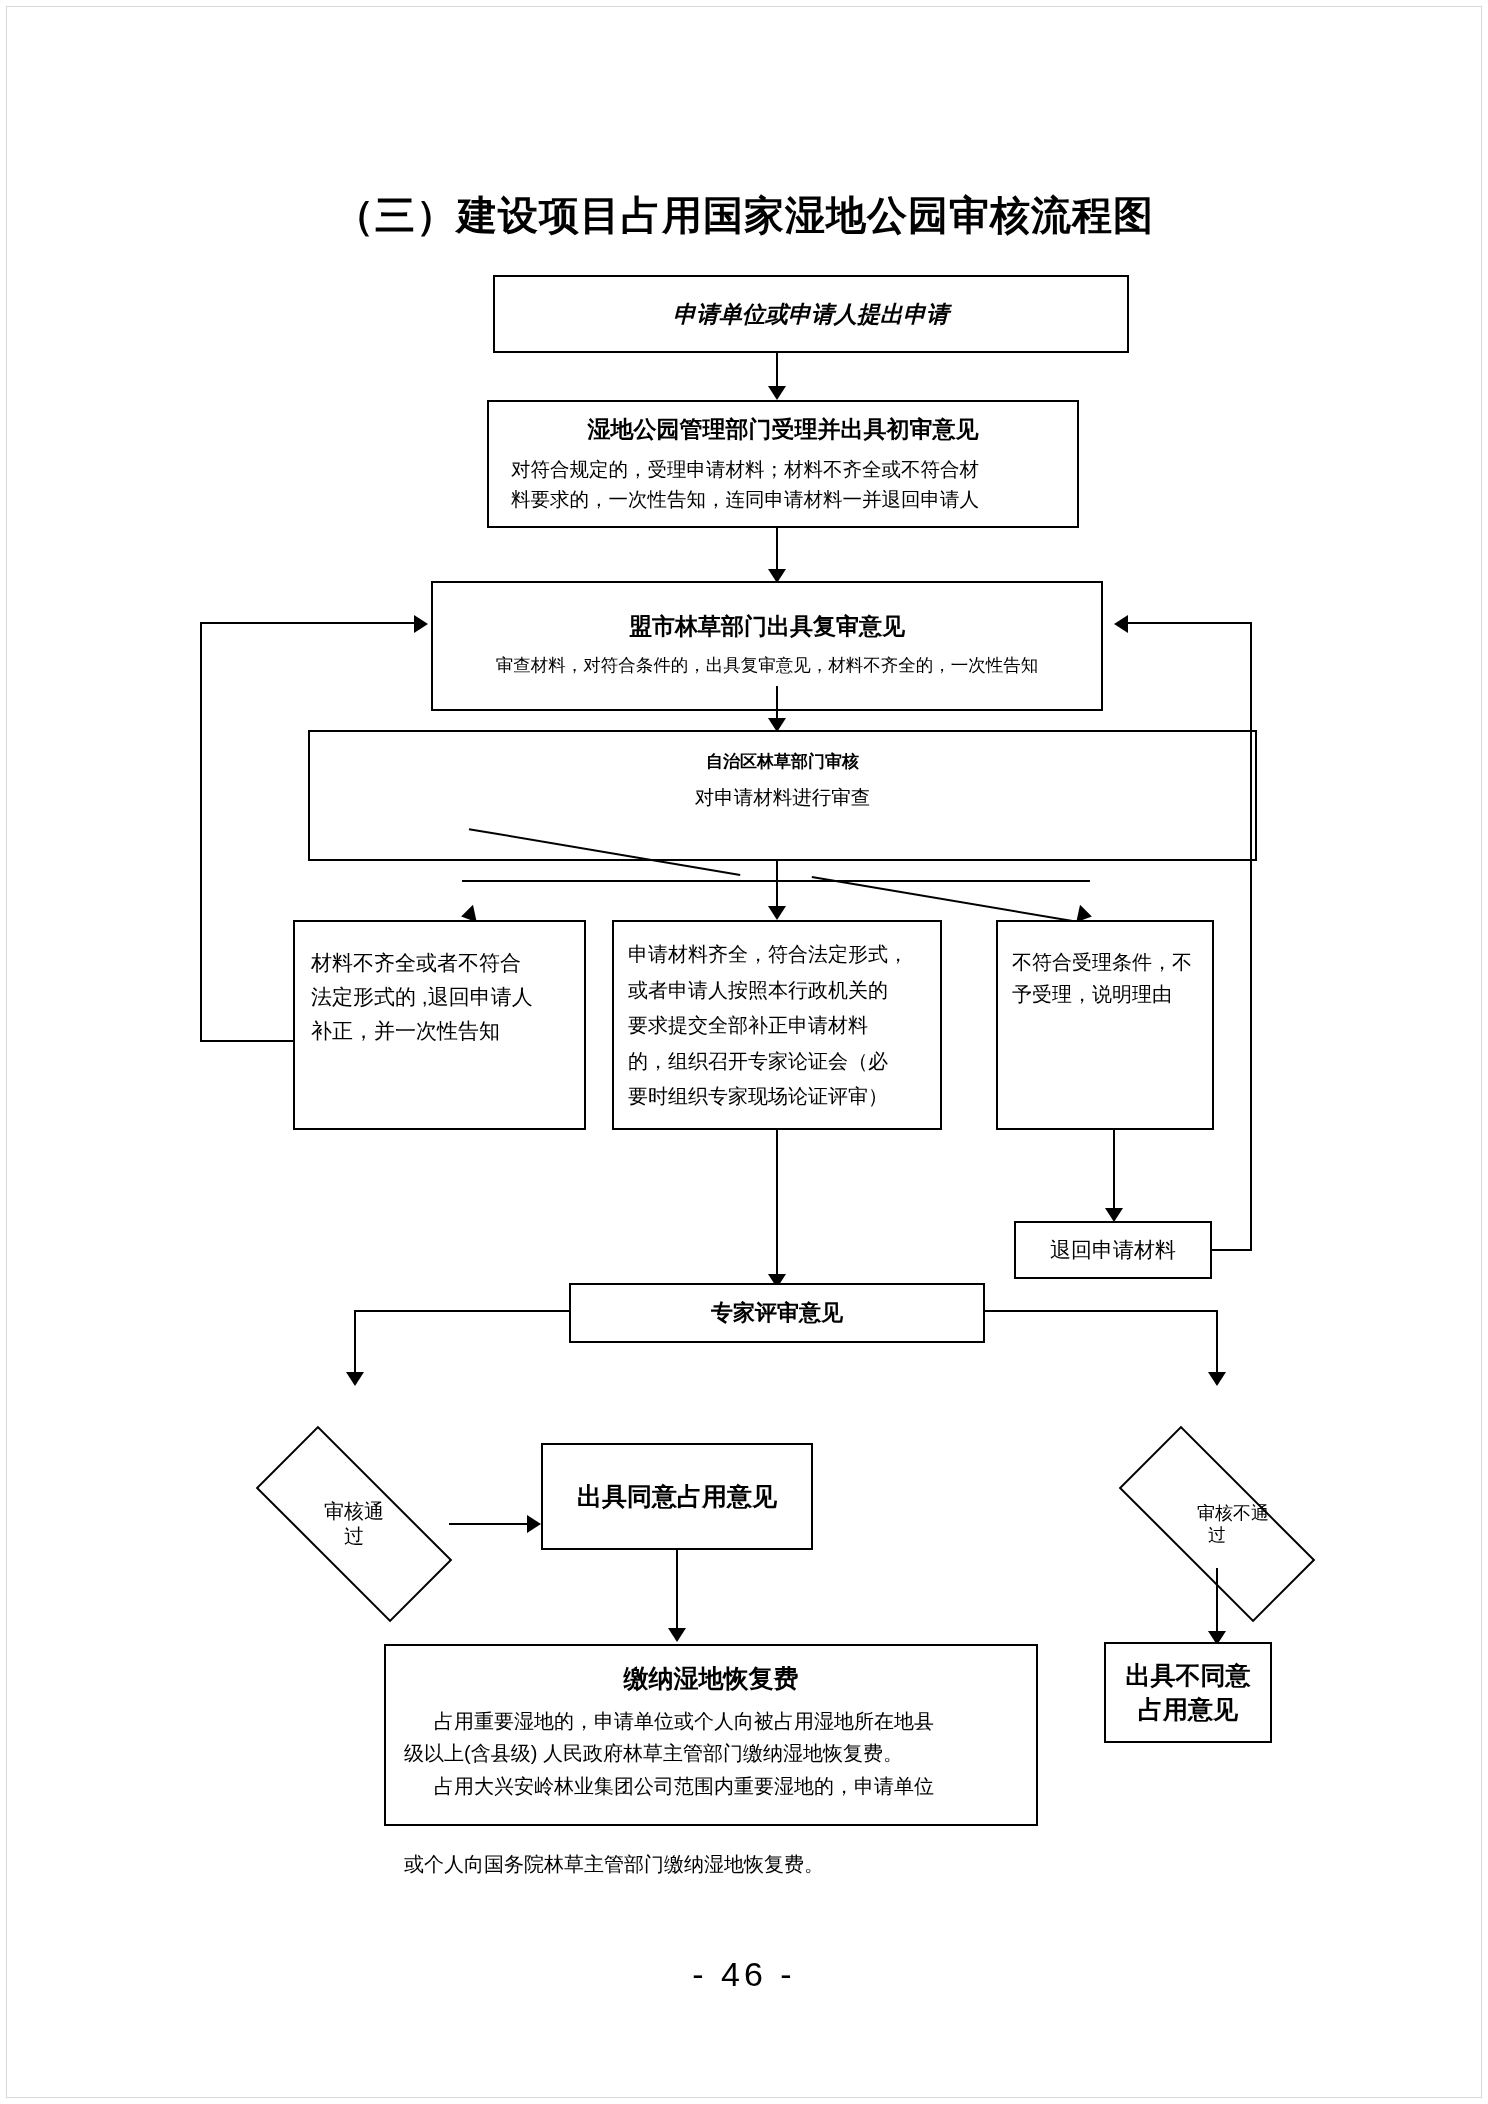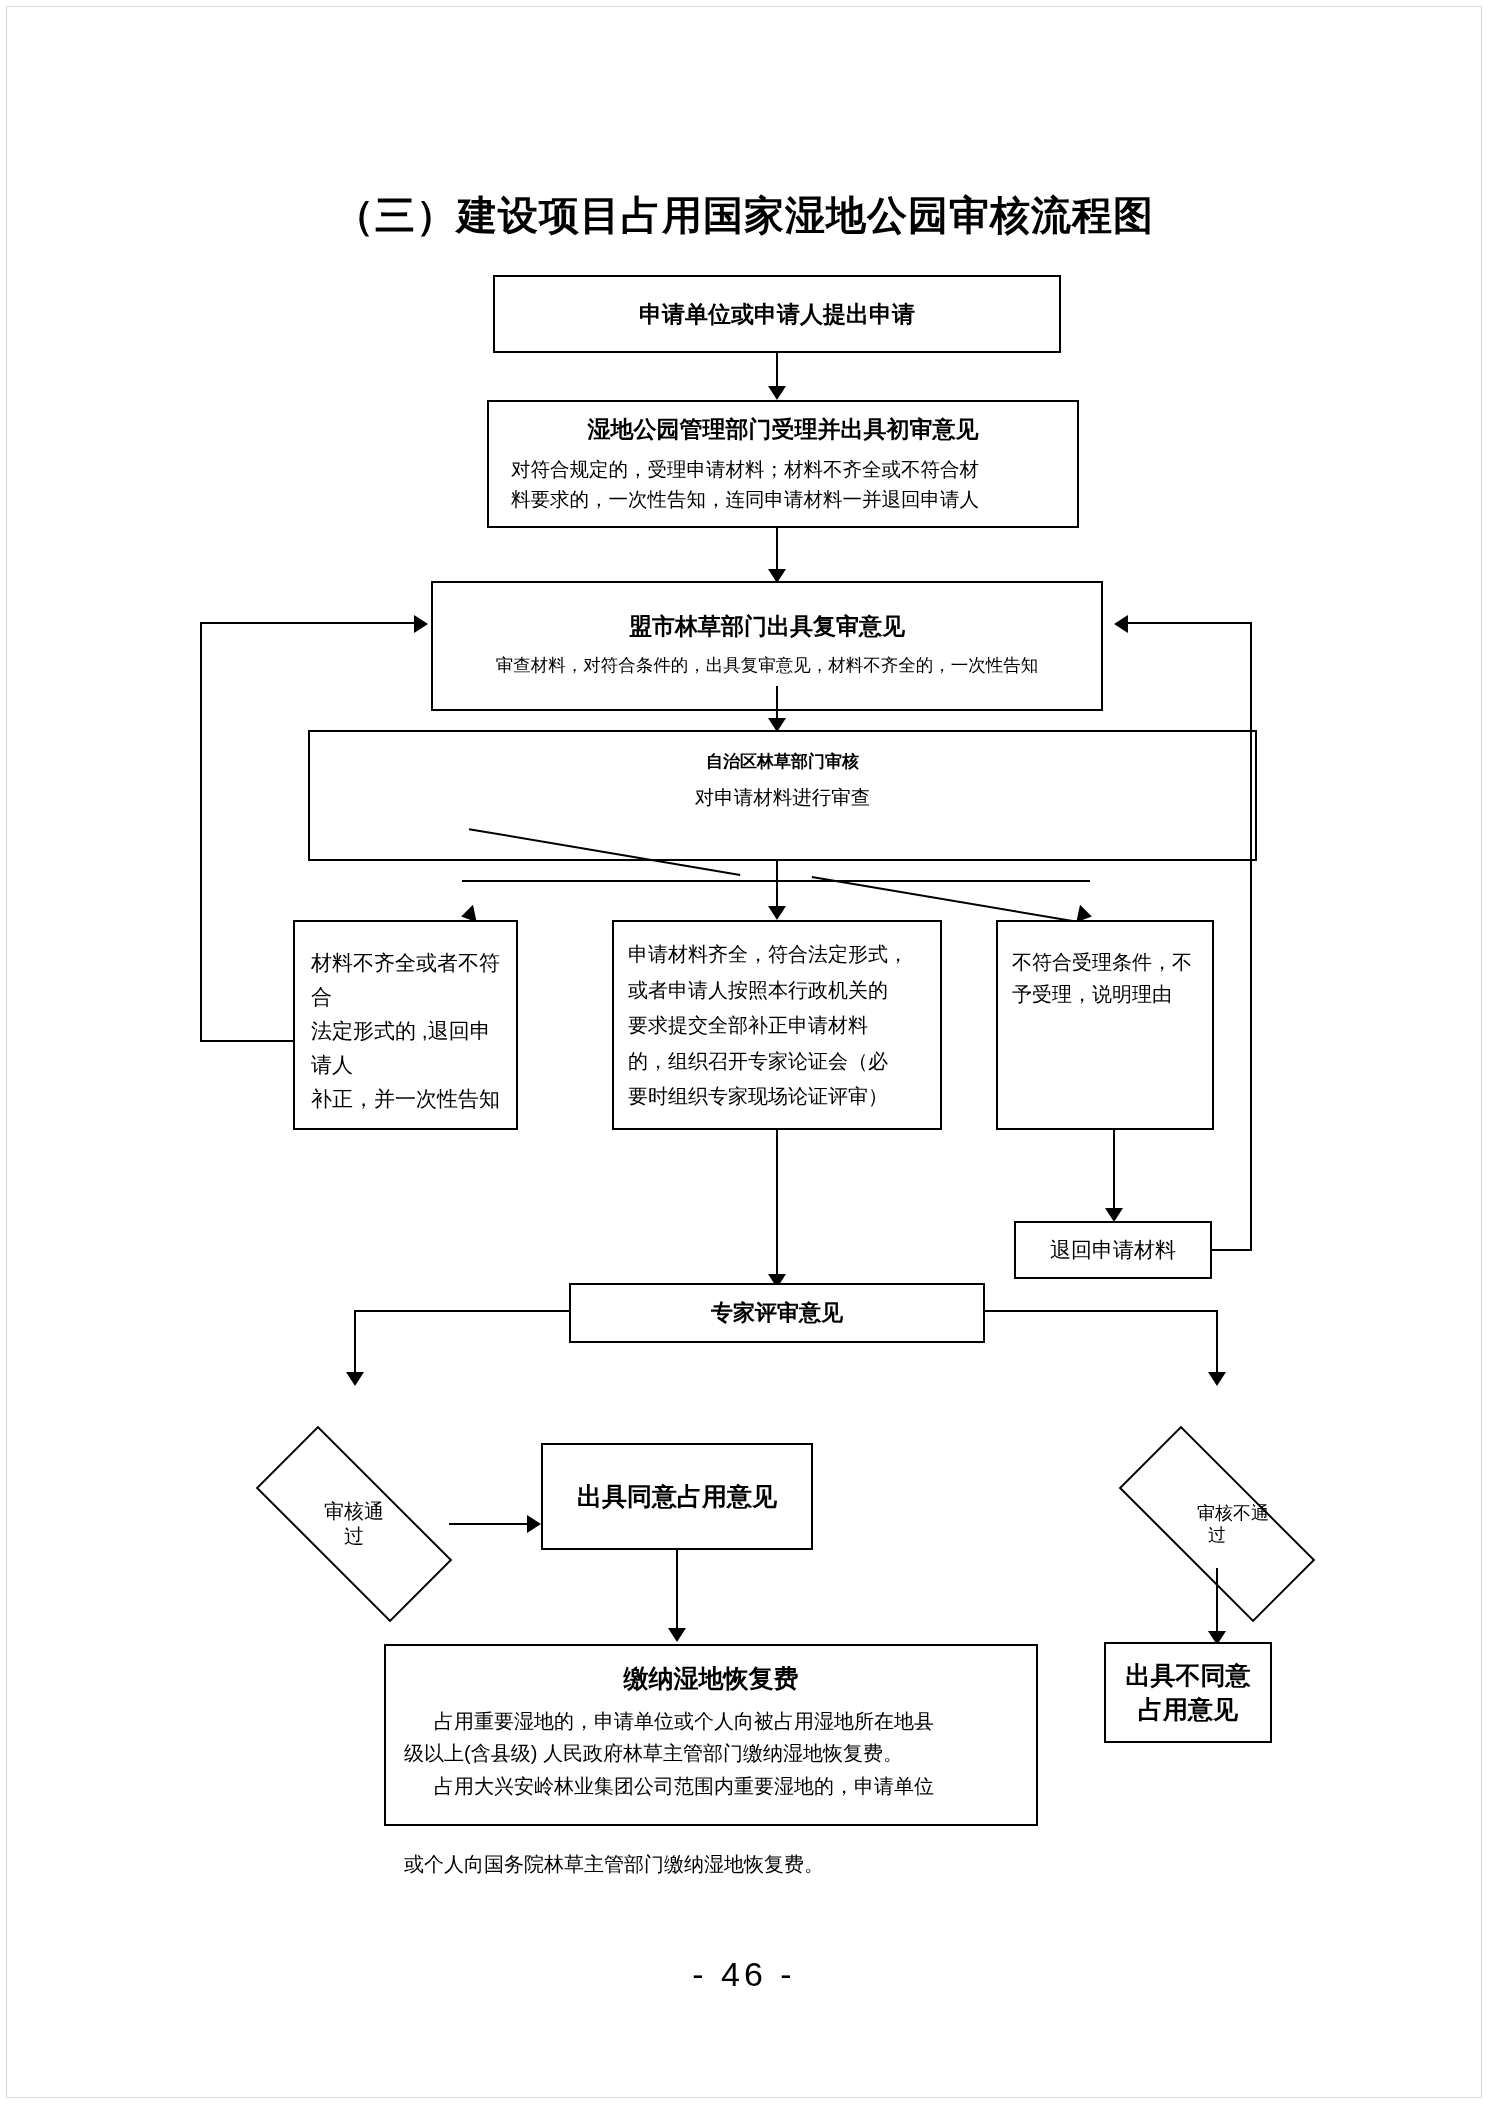--- a/index.html
+++ b/index.html
@@ -58,21 +58,21 @@
   }
 </style>
 </head>
 <body>
 
 <div class="page">
   <div class="scan-edge"></div>
 
   <div class="title">（三）建设项目占用国家湿地公园审核流程图</div>
 
-  <div class="node ctr" style="left:493px;top:275px;width:568px;height:78px;">
+  <div class="node ctr" style="left:493px;top:275px;width:636px;height:78px;font-style:italic;">
     <div class="hd" style="font-size:23px;">申请单位或申请人提出申请</div>
   </div>
 
   <div class="vline" style="left:776px;top:353px;height:37px;"></div>
   <div class="arrow-down" style="left:768px;top:386px;"></div>
 
   <div class="node" style="left:487px;top:400px;width:592px;height:128px;padding:12px 22px 0 22px;">
     <div class="hd" style="font-size:23px;margin-bottom:9px;">湿地公园管理部门受理并出具初审意见</div>
     <div class="bd" style="font-size:19.5px;line-height:1.55;">对符合规定的，受理申请材料；材料不齐全或不符合材</div>
     <div class="bd" style="font-size:19.5px;line-height:1.55;">料要求的，一次性告知，连同申请材料一并退回申请人</div>
@@ -100,21 +100,21 @@
 
   <div class="vline" style="left:776px;top:880px;height:30px;"></div>
   <div class="arrow-down" style="left:768px;top:906px;"></div>
 
   <div class="diag" style="left:740px;top:876px;width:275px;transform:rotate(189.6deg);"></div>
   <div class="arrow-left" style="left:461px;top:906px;transform:rotate(-12deg);"></div>
 
   <div class="diag" style="left:812px;top:876px;width:275px;transform:rotate(9.6deg);"></div>
   <div class="arrow-right" style="left:1078px;top:906px;transform:rotate(12deg);"></div>
 
-  <div class="node" style="left:293px;top:920px;width:225px;height:210px;padding:24px 16px 0 16px;">
+  <div class="node" style="left:293px;top:920px;width:293px;height:210px;padding:24px 16px 0 16px;">
     <div class="bd" style="font-size:21px;line-height:1.62;">材料不齐全或者不符合</div>
     <div class="bd" style="font-size:21px;line-height:1.62;">法定形式的 ,退回申请人</div>
     <div class="bd" style="font-size:21px;line-height:1.62;">补正，并一次性告知</div>
   </div>
 
   <div class="node" style="left:612px;top:920px;width:330px;height:210px;padding:15px 18px 0 14px;">
     <div class="bd" style="font-size:20px;line-height:1.78;">申请材料齐全，符合法定形式，</div>
     <div class="bd" style="font-size:20px;line-height:1.78;">或者申请人按照本行政机关的</div>
     <div class="bd" style="font-size:20px;line-height:1.78;">要求提交全部补正申请材料</div>
     <div class="bd" style="font-size:20px;line-height:1.78;">的，组织召开专家论证会（必</div>

